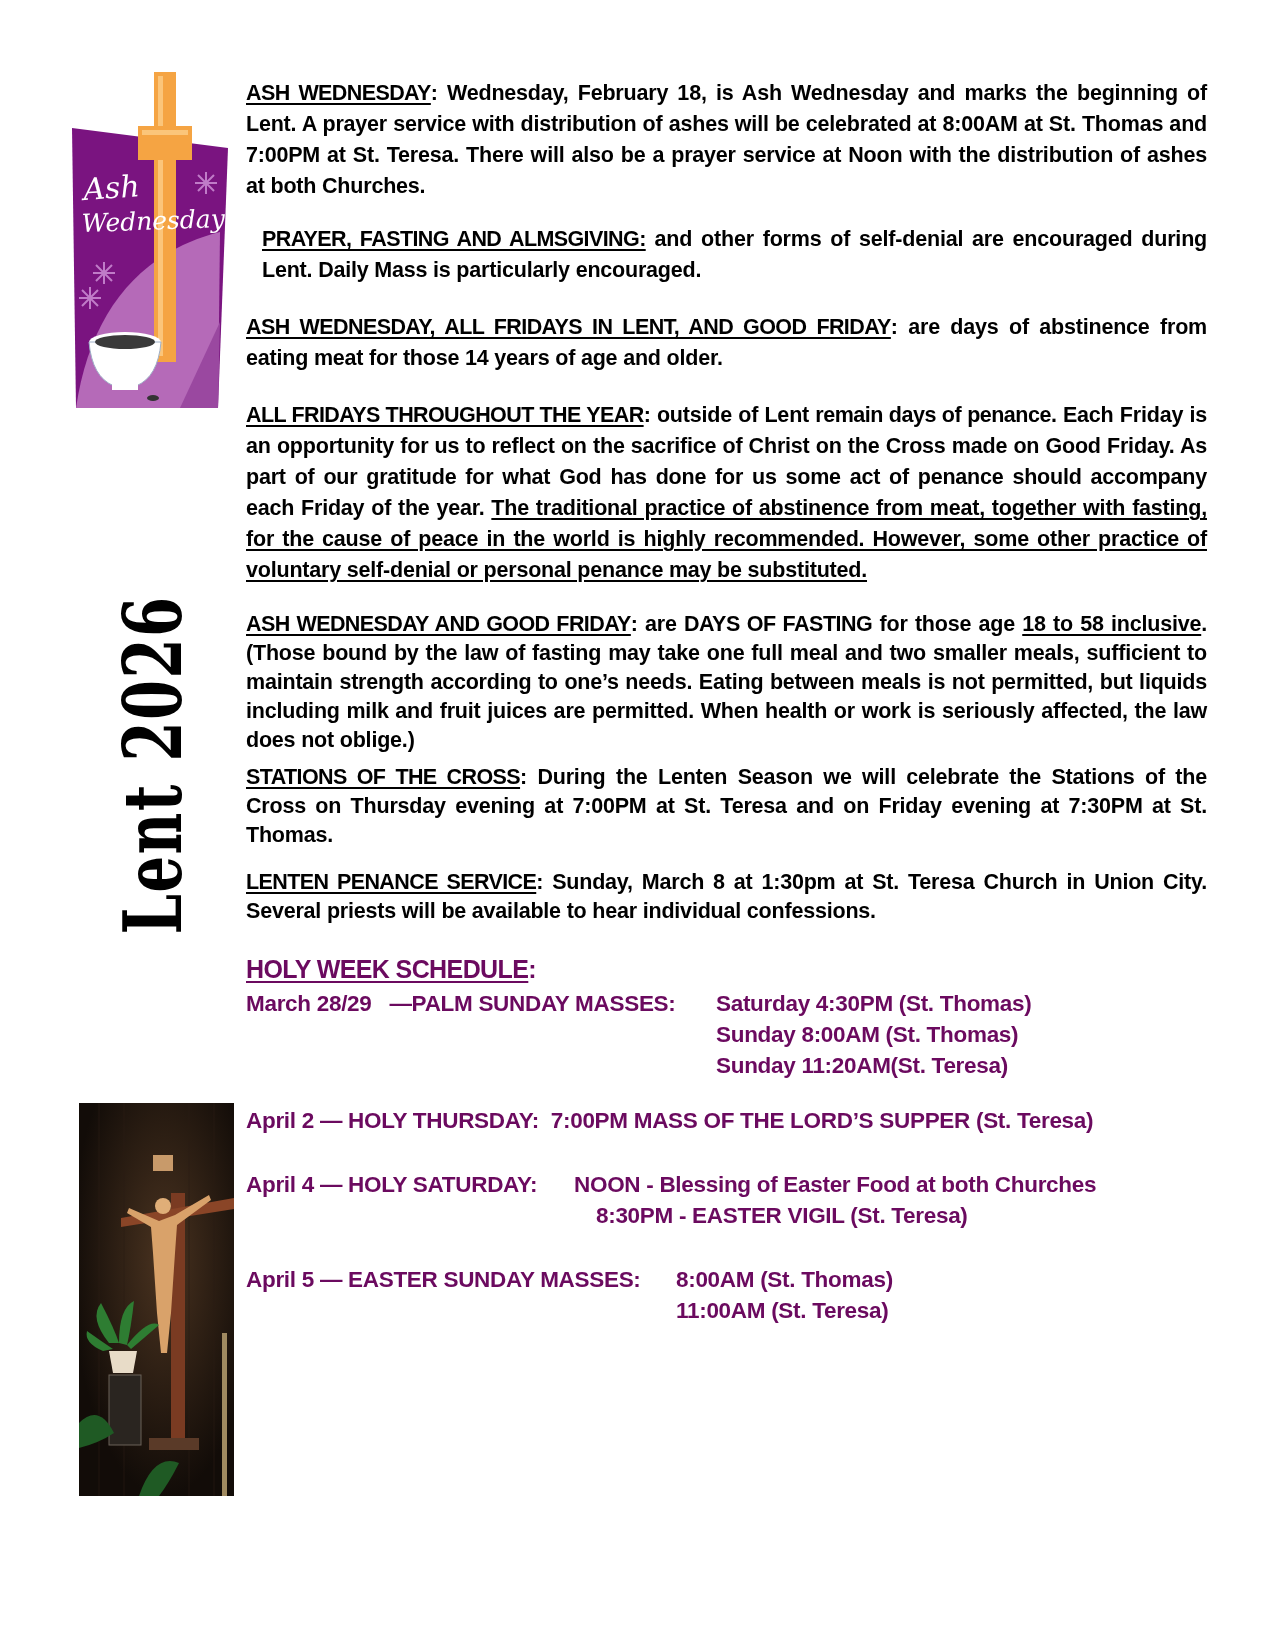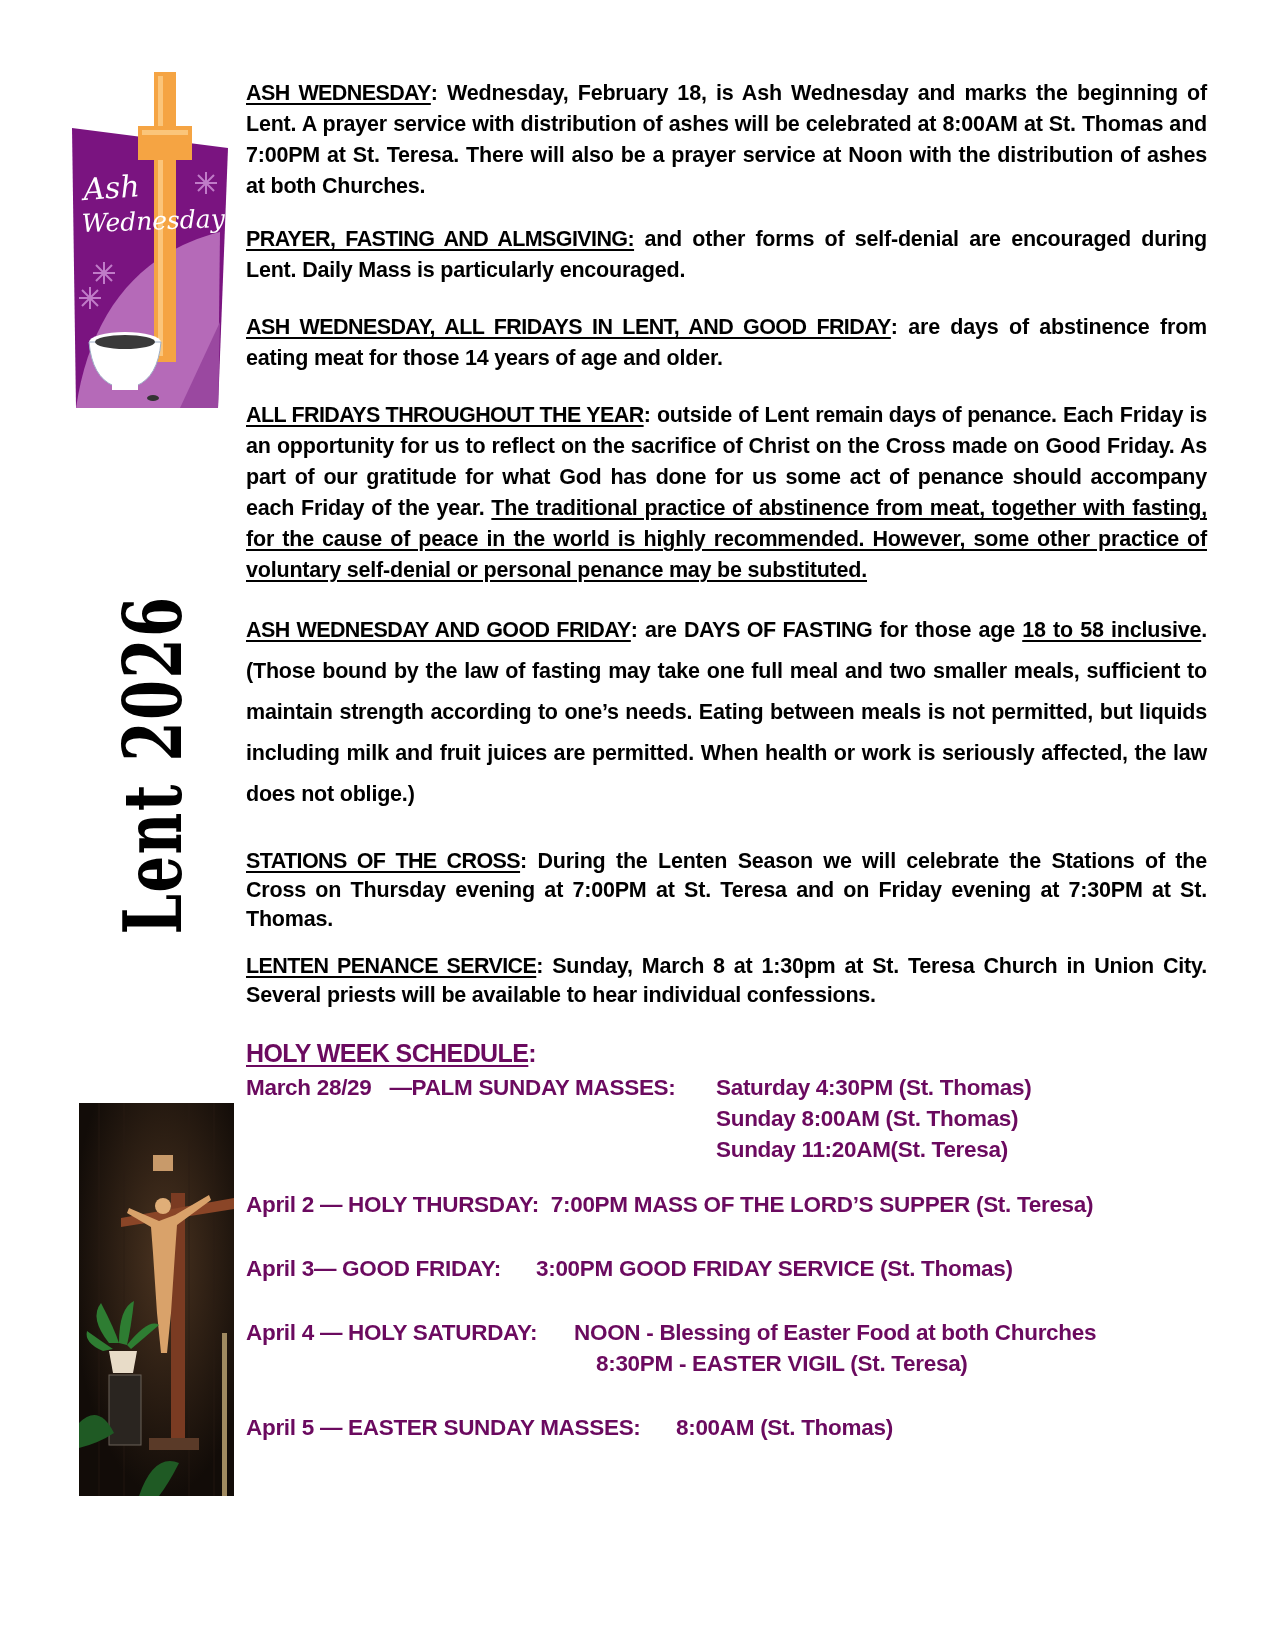--- a/index.html
+++ b/index.html
@@ -32,24 +32,24 @@
     letter-spacing: -0.2px;
   }
   .para .head {
     font-family: "Liberation Sans Narrow", "Liberation Sans", sans-serif;
     text-decoration: underline; text-decoration-thickness: 2px; text-underline-offset: 3px;
     letter-spacing: -0.6px;
   }
   .para .u { text-decoration: underline; text-underline-offset: 3px; }
   .para .heavy { font-weight: 900; letter-spacing: -0.5px; }
   .p1 { margin-bottom: 22px; }
-  .p2 { margin-bottom: 26px; }
+  .p2 { margin-bottom: 26px; margin-left: 16px; }
   .p3 { margin-bottom: 26px; }
   .p4 { margin-bottom: 24px; }
-  .p5 { margin-bottom: 32px; line-height: 41px; }
+  .p5 { margin-bottom: 8px; line-height: 29px; }
   .p6 { margin-bottom: 18px; line-height: 29px; }
   .p7 { margin-bottom: 26px; line-height: 29px; }
 
   
   .hw { color: #6b0a5f; font-weight: bold; }
   .hw-title { font-size: 25px; line-height: 34px; text-decoration: underline; text-underline-offset: 3px; letter-spacing: -0.6px; margin: 0 0 2px 0; }
   .hw-title .colon { text-decoration: none; display: inline-block; }
   .hw-row { font-size: 22.5px; line-height: 31px; position: relative; white-space: nowrap; letter-spacing: -0.3px; }
   .hw-block { margin-bottom: 33px; }
   .abs { position: absolute; }
@@ -172,35 +172,30 @@
       <div class="hw-row"><span style="padding-left:470px;">Sunday 8:00AM (St. Thomas)</span></div>
       <div class="hw-row"><span style="padding-left:470px;">Sunday 11:20AM(St. Teresa)</span></div>
     </div>
 
     <div class="hw-block">
       <div class="hw-row">
         <span>April 2</span> <span>— HOLY THURSDAY:</span>&nbsp;&nbsp;<span>7:00PM MASS OF THE LORD’S SUPPER (St. Teresa)</span>
       </div>
     </div>
 
-    <div class="hw-block">
-      <div class="hw-row">
-        <span>April 3</span><span>— GOOD FRIDAY:</span>
-        <span class="abs" style="left:290px;">3:00PM  GOOD FRIDAY SERVICE (St. Thomas)</span>
-      </div>
-    </div>
 
     <div class="hw-block">
       <div class="hw-row">
         <span>April 4</span> <span>— HOLY SATURDAY:</span>
         <span class="abs" style="left:328px;">NOON - Blessing of Easter Food at both Churches</span>
       </div>
       <div class="hw-row"><span style="padding-left:350px;">8:30PM - EASTER VIGIL (St. Teresa)</span></div>
     </div>
 
     <div class="hw-block">
       <div class="hw-row">
         <span>April 5</span> <span>— EASTER SUNDAY MASSES:</span>
         <span class="abs" style="left:430px;">8:00AM (St. Thomas)</span>
       </div>
+      <div class="hw-row"><span style="padding-left:430px;">11:00AM (St. Teresa)</span></div>
     </div>
   </div>
 </div>
 
 </body></html>

